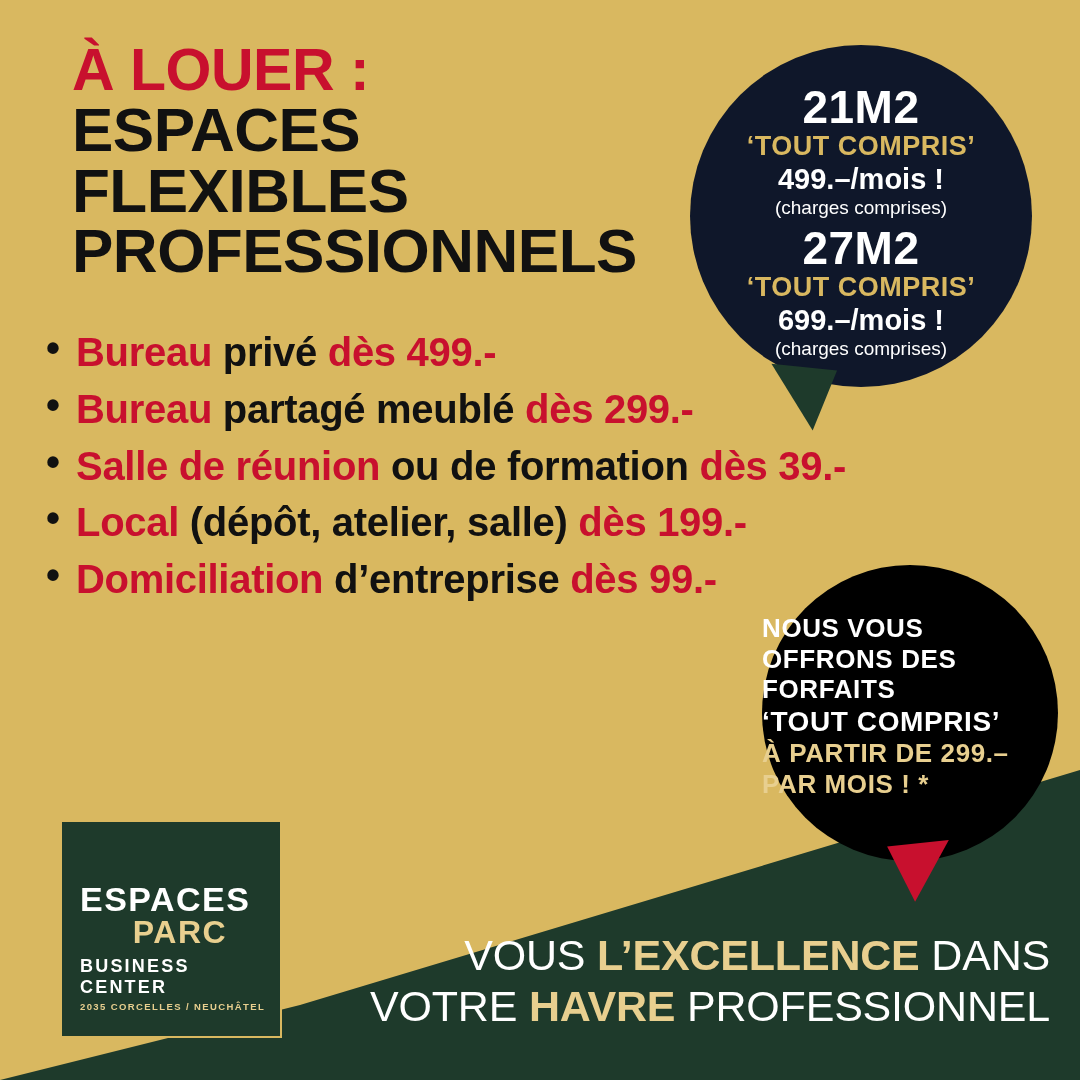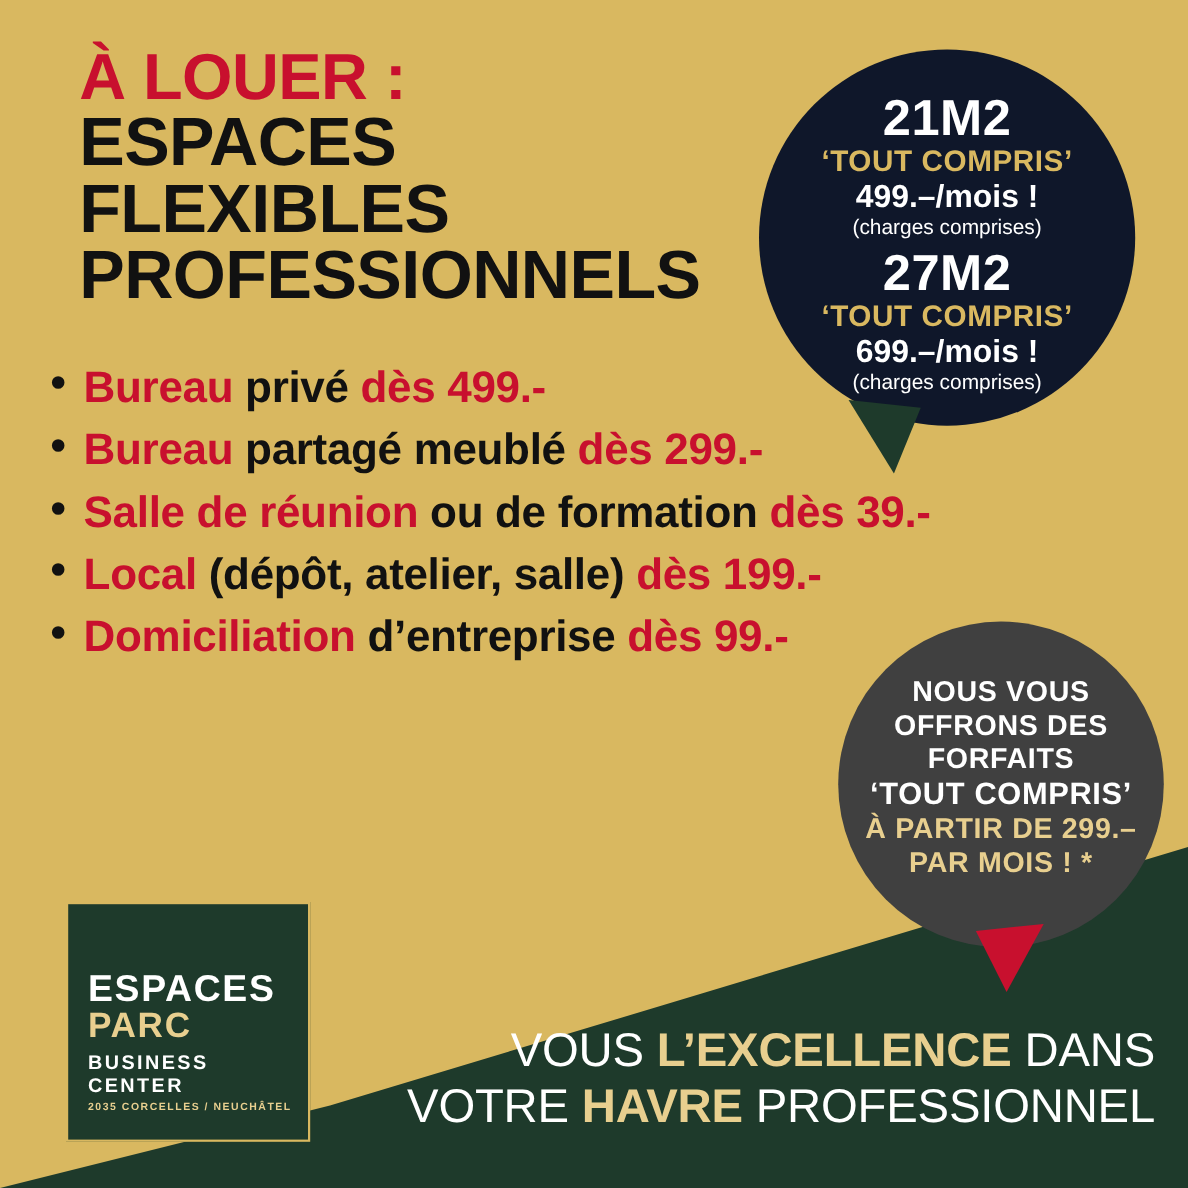--- a/index.html
+++ b/index.html
@@ -130,23 +130,22 @@
     margin-bottom: 4px;
   }
 
   
   .bubble-red {
     position: absolute;
     left: 762px;
     top: 565px;
     width: 296px;
     height: 296px;
-    background: #404040;
+    background: #000000;
     border-radius: 50%;
-    text-align: center;
     color: #ffffff;
   }
   .bubble-red .tail {
     position: absolute;
     left: 128px;
     bottom: -40px;
     width: 0;
     height: 0;
     border-left: 22px solid transparent;
     border-right: 40px solid transparent;
@@ -191,20 +190,21 @@
     font-weight: bold;
     letter-spacing: 1.5px;
     line-height: 1;
   }
   .logo-parc {
     font-size: 32px;
     font-weight: bold;
     letter-spacing: 1.5px;
     line-height: 1.05;
     color: #e8cf8f;
+    text-align: center;
   }
   .logo-bc {
     font-size: 18px;
     font-weight: bold;
     letter-spacing: 2.2px;
     margin-top: 6px;
     color: #ffffff;
   }
   .logo-addr {
     font-size: 9.5px;

